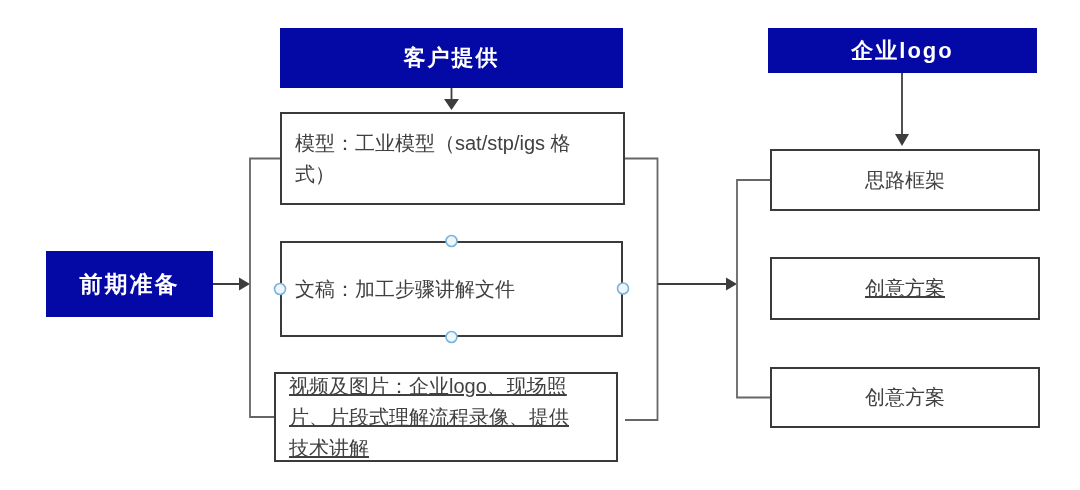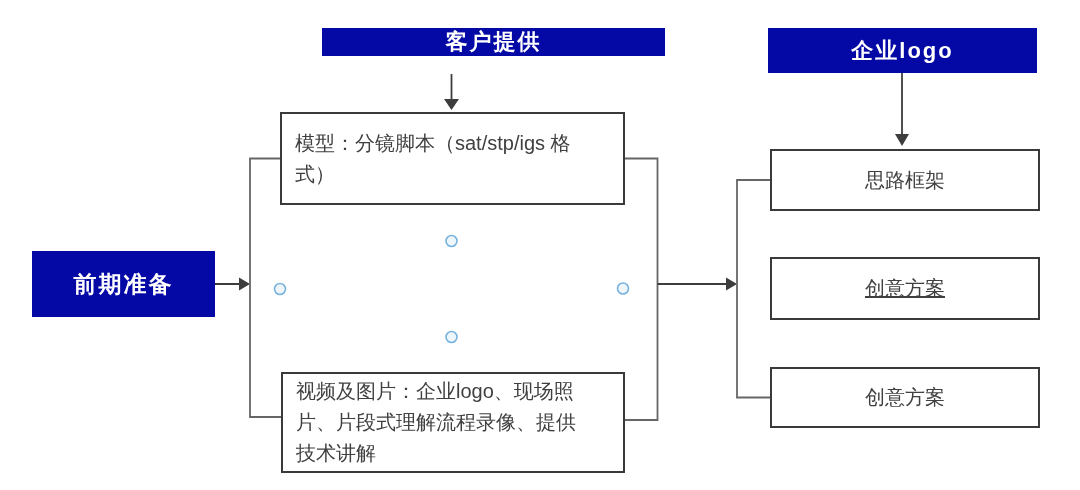--- a/index.html
+++ b/index.html
@@ -66,38 +66,41 @@
     <path class="conn" d="M280 158.5 H250 V417 H281"></path>
 
     <path class="conn" d="M625 158.5 H657.5 V420 H625"></path>
 
     <line class="arrow-line" x1="657.5" y1="284" x2="726" y2="284"></line>
     <polygon class="arrow-head" points="726,277.5 726,290.5 737,284"></polygon>
 
     <path class="conn" d="M770 180 H737 V397.5 H770"></path>
   </svg>
 
-  <div class="node header-node" style="left:32px;top:251px;width:183px;height:66px;font-size:23px;">
+  <div class="node header-node" style="left:46px;top:251px;width:167px;height:66px;font-size:23px;">
     <span>前期准备</span>
   </div>
 
-  <div class="node header-node" style="left:280px;top:28px;width:343px;height:28px;margin-left:42px;">
+  <div class="node header-node" style="left:280px;top:28px;width:343px;height:60px;">
     <span>客户提供</span>
   </div>
 
   <div class="node header-node" style="left:768px;top:28px;width:269px;height:45px;">
     <span>企业logo</span>
   </div>
 
   <div class="node white-box left-text" style="left:280px;top:112px;width:345px;height:93px;">
-    <span>模型：分镜脚本（sat/stp/igs 格式）</span>
+    <span>模型：工业模型（sat/stp/igs 格式）</span>
   </div>
 
+  <div class="node white-box left-text" style="left:280px;top:241px;width:343px;height:96px;">
+    <span>文稿：加工步骤讲解文件</span>
+  </div>
 
-  <div class="node white-box left-text" style="left:281px;top:372px;width:344px;height:101px;">
+  <div class="node white-box left-text" style="left:274px;top:372px;width:344px;height:90px;text-decoration:underline;">
     <span>视频及图片：企业logo、现场照片、片段式理解流程录像、提供技术讲解</span>
   </div>
 
   <div class="node white-box center-text" style="left:770px;top:149px;width:270px;height:62px;">
     <span>思路框架</span>
   </div>
 
   <div class="node white-box center-text" style="left:770px;top:257px;width:270px;height:63px;text-decoration:underline;">
     <span>创意方案</span>
   </div>

